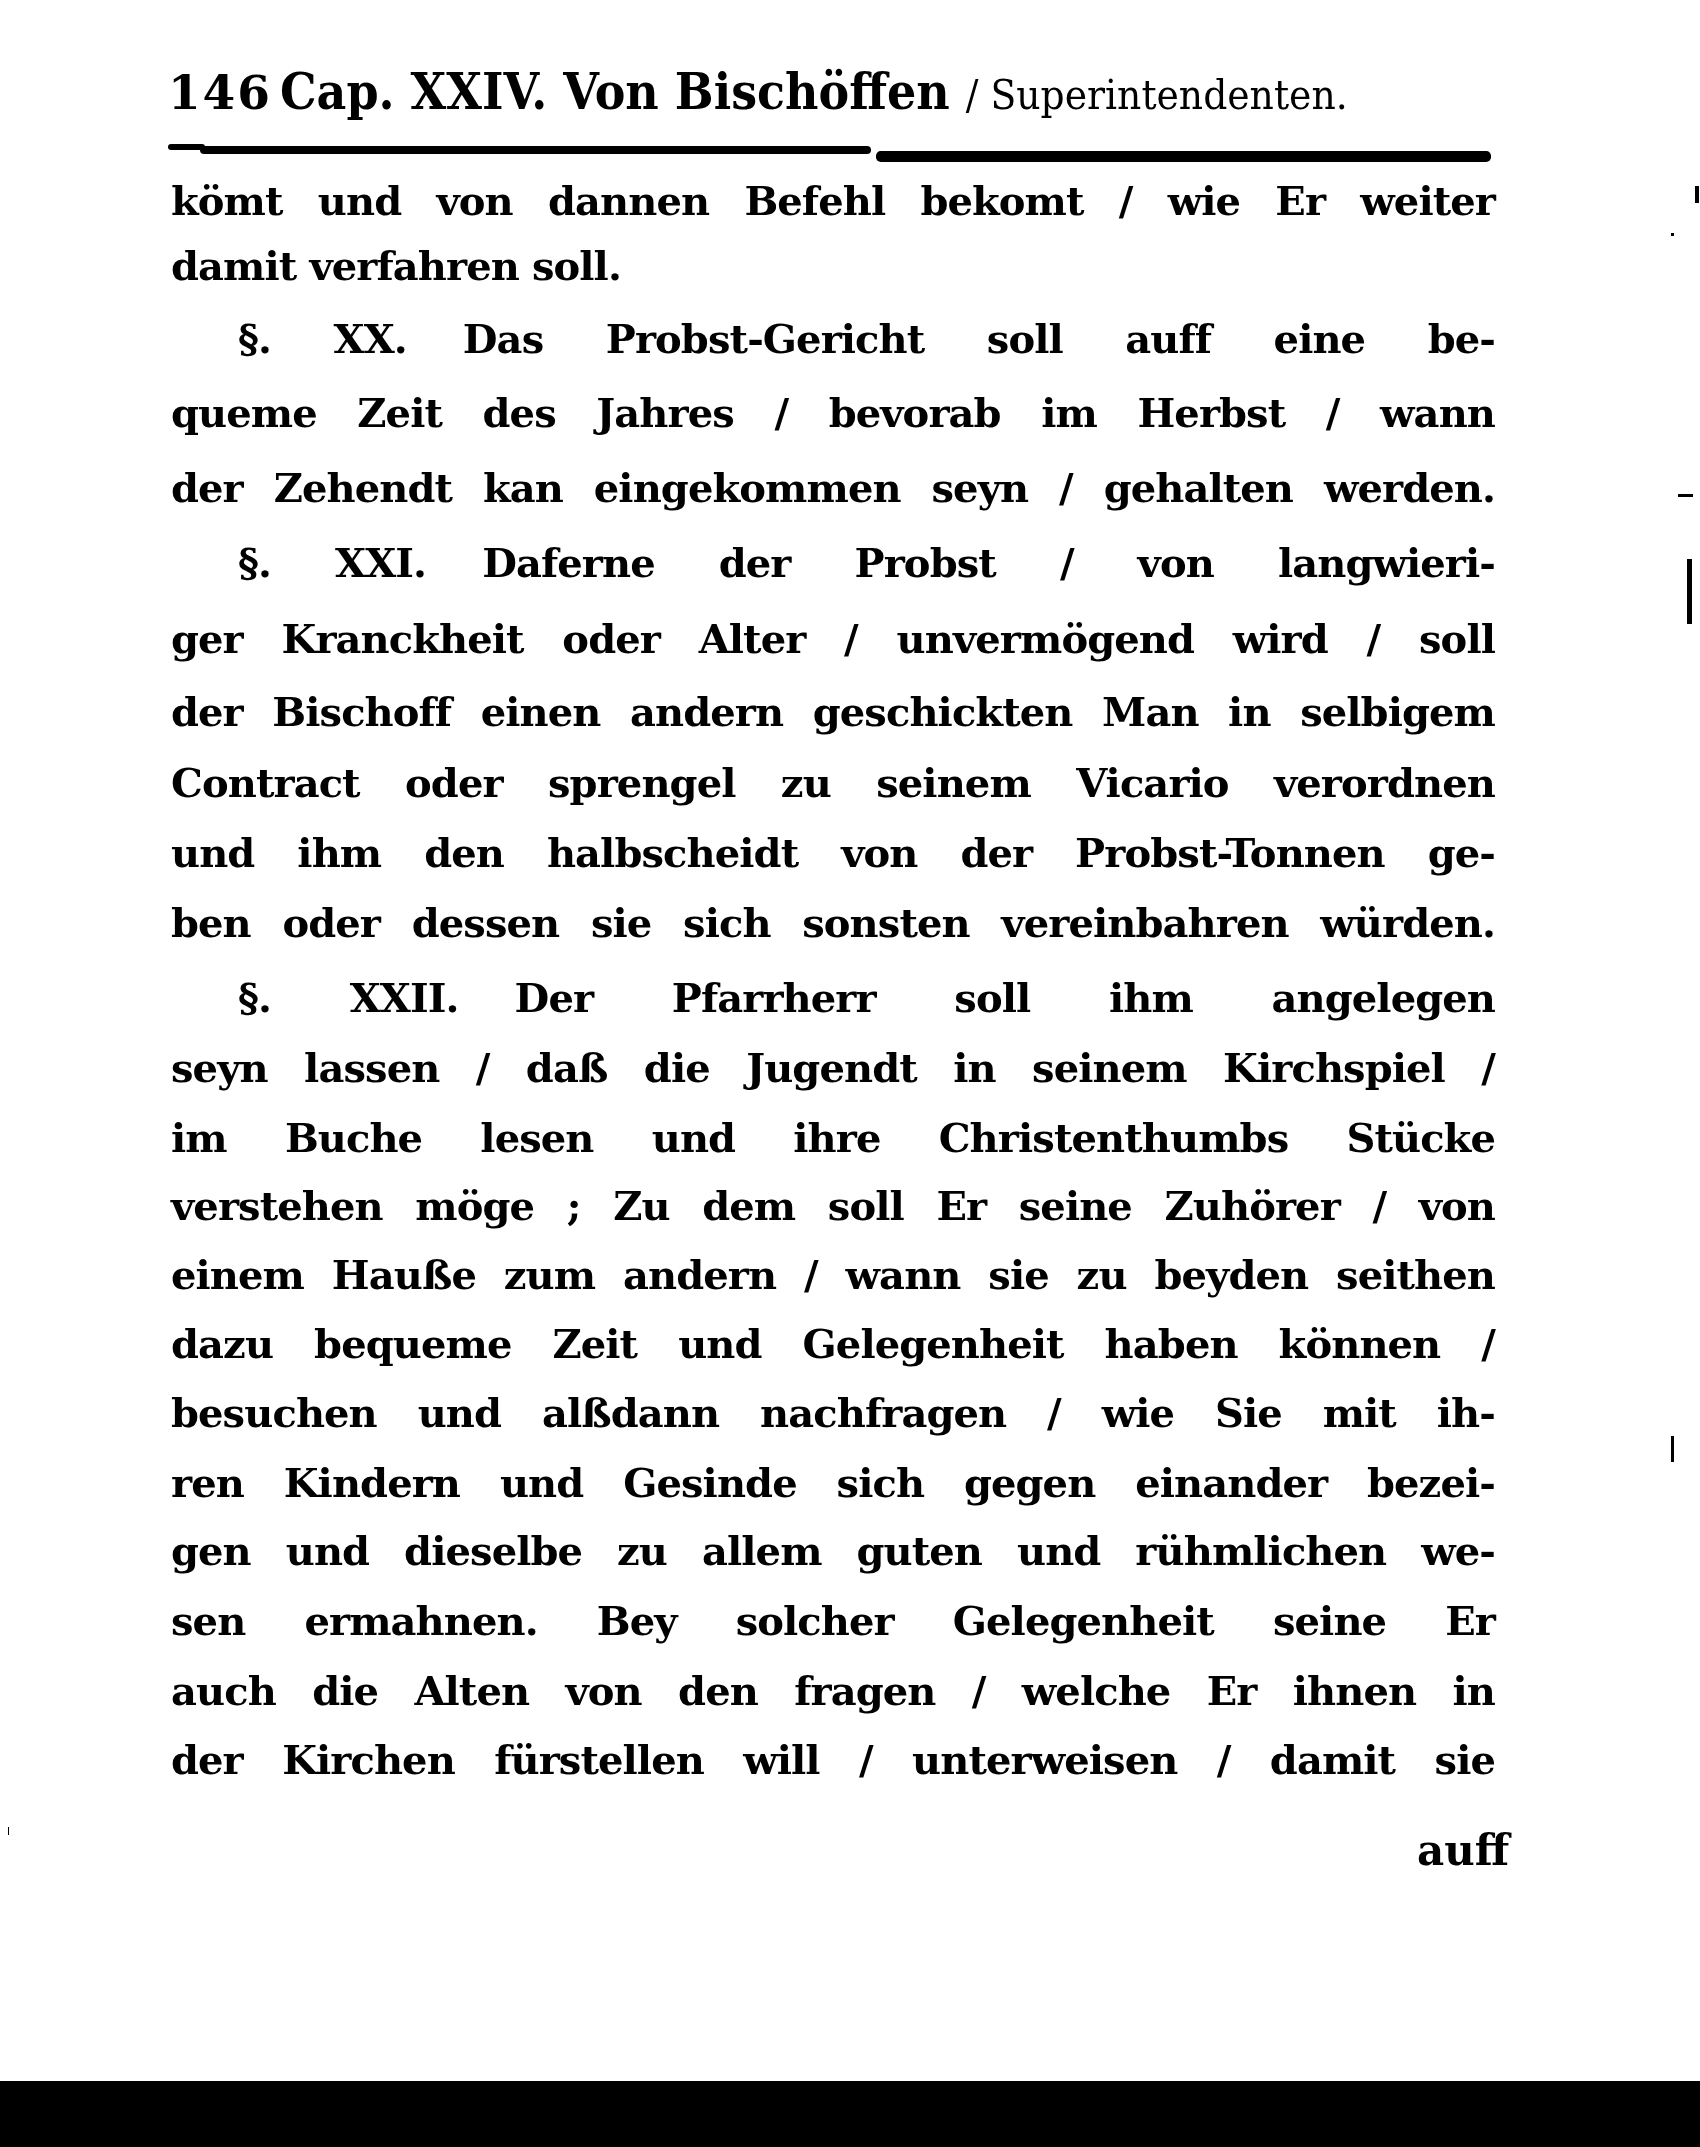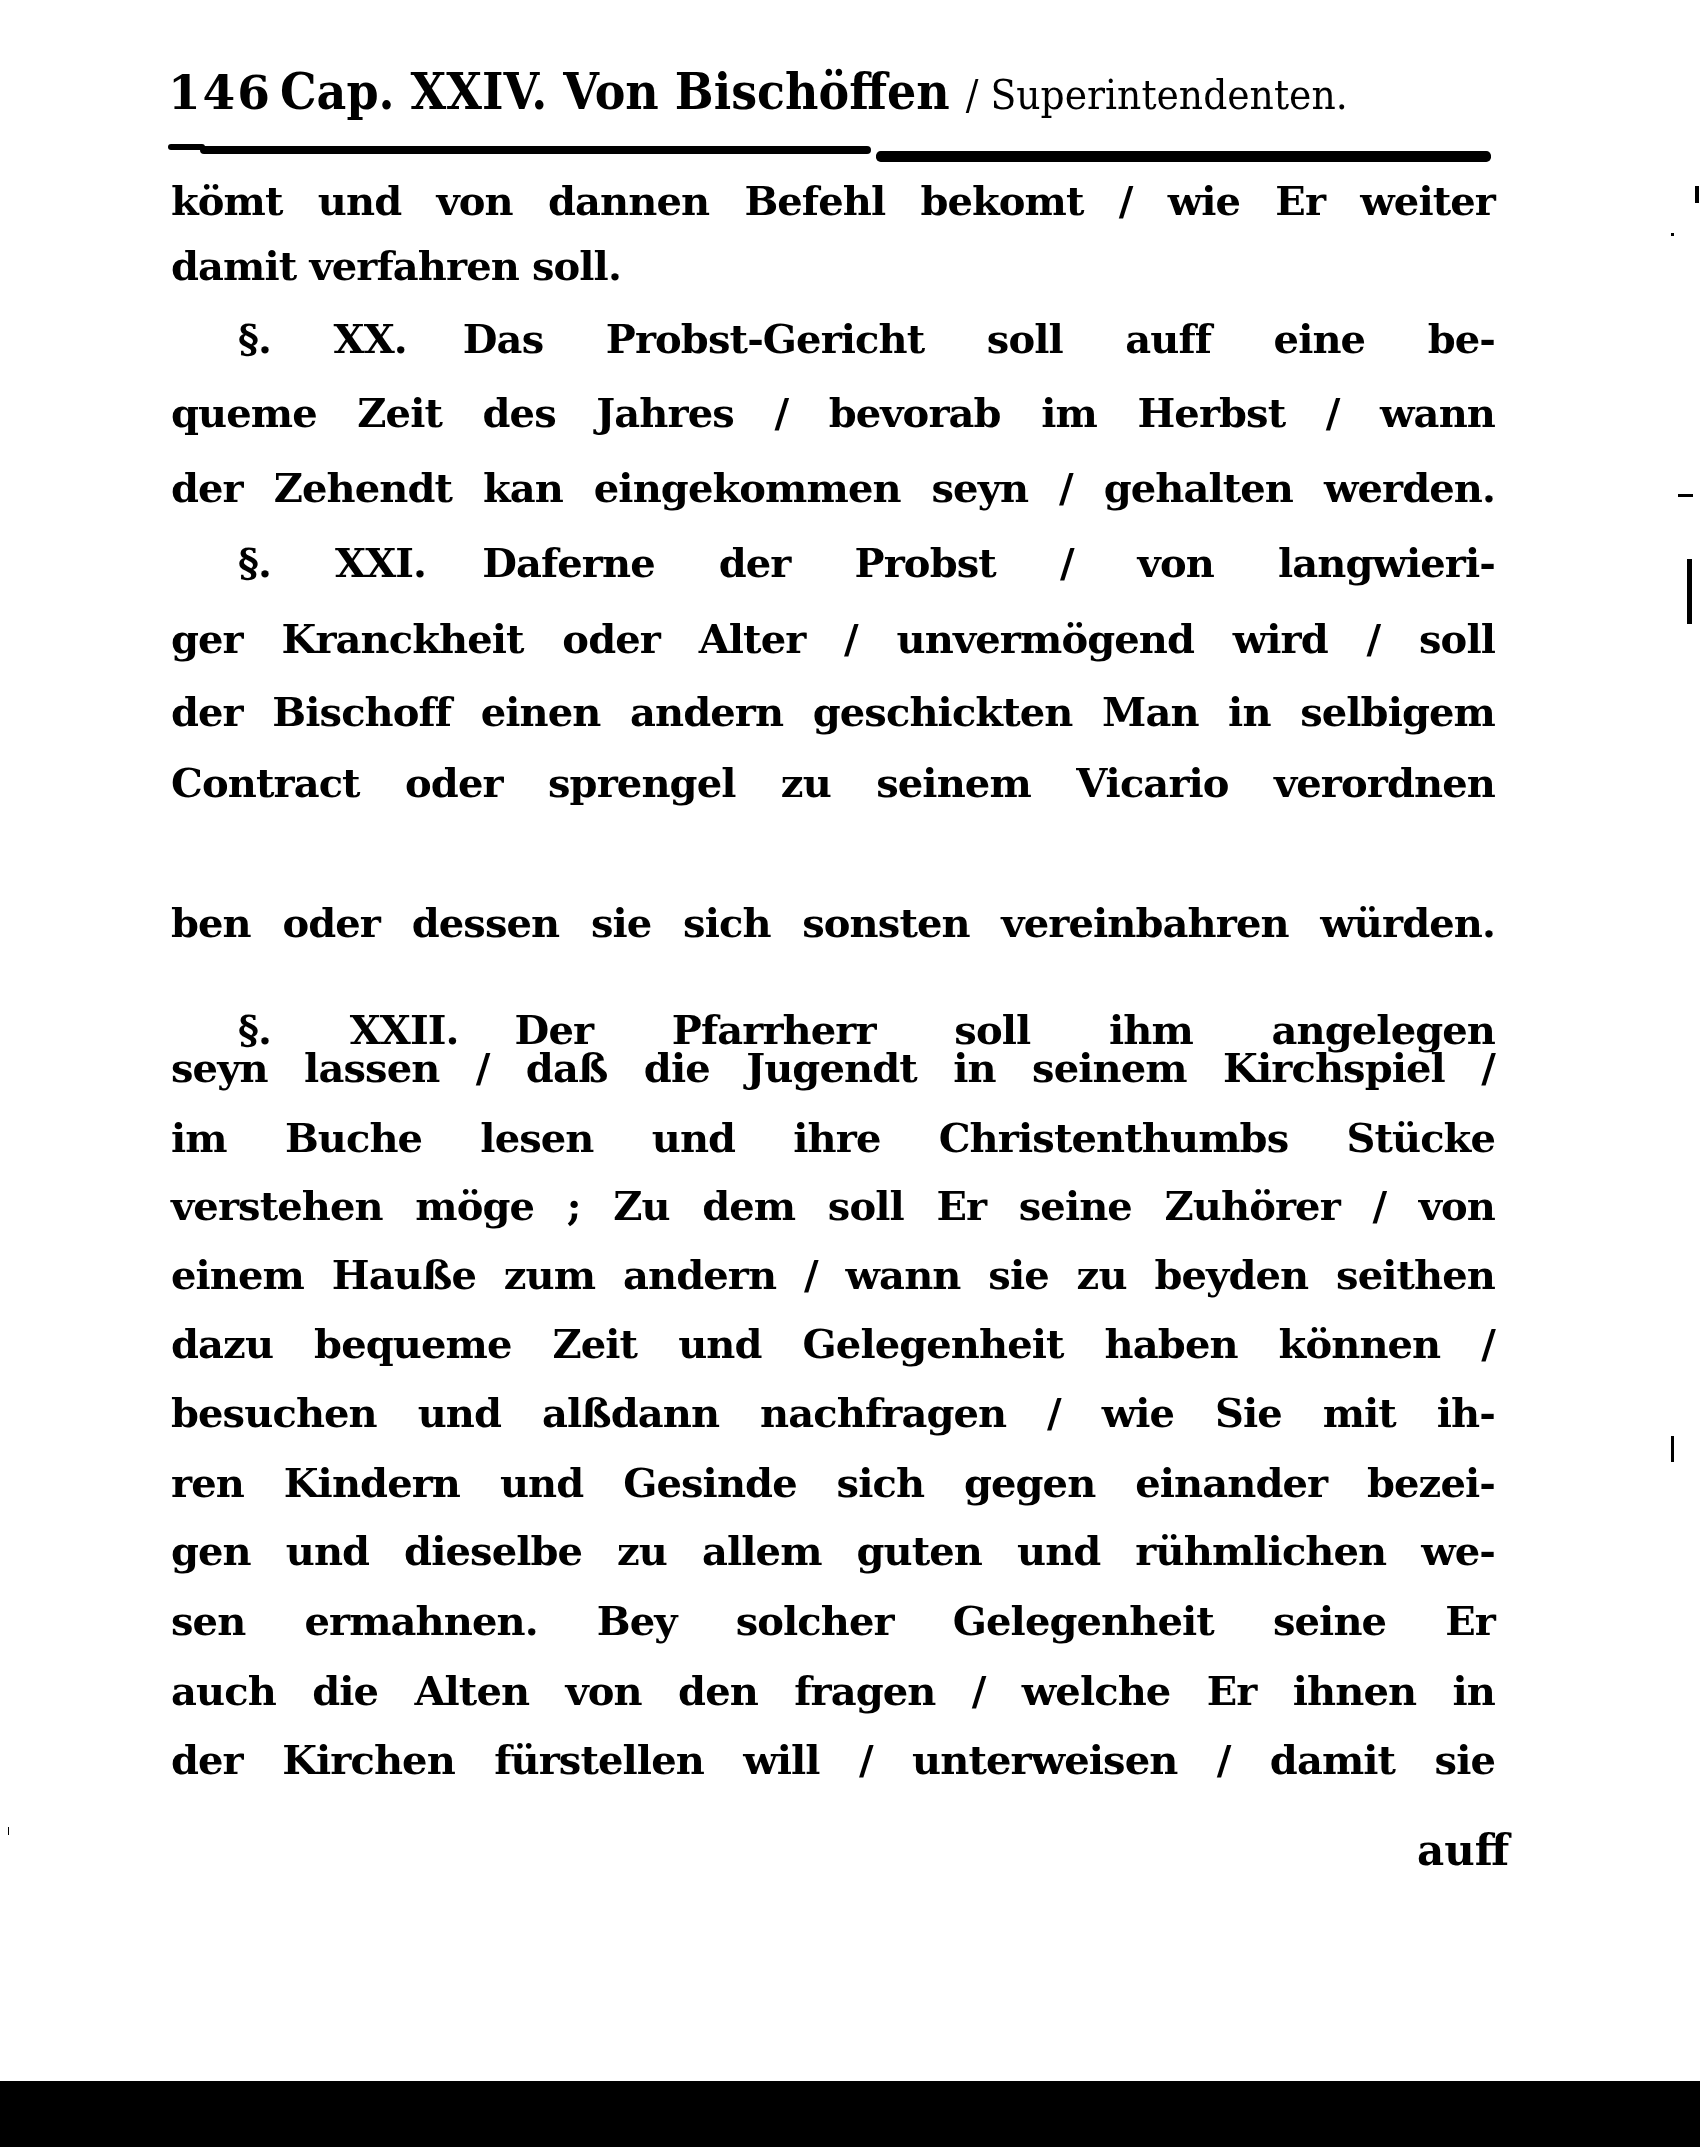--- a/index.html
+++ b/index.html
@@ -63,23 +63,24 @@
   </div>
   <div class="line" style="top:380px;">queme Zeit des Jahres / bevorab im Herbst / wann</div>
   <div class="line" style="top:455px;">der Zehendt kan eingekommen seyn / gehalten werden.</div>
 
   <div class="line indent" style="top:530px;">
     <span class="section-mark">§. XXI.</span><span>Daferne der Probst / von langwieri-</span>
   </div>
   <div class="line" style="top:606px;">ger Kranckheit oder Alter / unvermögend wird / soll</div>
   <div class="line" style="top:679px;">der Bischoff einen andern geschickten Man in selbigem</div>
   <div class="line" style="top:750px;">Contract oder sprengel zu seinem Vicario verordnen</div>
+  <div class="line" style="top:820px;">und ihm den halbscheidt von der Probst-Tonnen ge-</div>
   <div class="line" style="top:890px;">ben oder dessen sie sich sonsten vereinbahren würden.</div>
 
-  <div class="line indent" style="top:965px;margin-top:32px;">
+  <div class="line indent" style="top:965px;">
     <span class="section-mark">§. XXII.</span><span>Der Pfarrherr soll ihm angelegen</span>
   </div>
   <div class="line" style="top:1035px;">seyn lassen / daß die Jugendt in seinem Kirchspiel /</div>
   <div class="line" style="top:1105px;">im Buche lesen und ihre Christenthumbs Stücke</div>
   <div class="line" style="top:1173px;">verstehen möge ; Zu dem soll Er seine Zuhörer / von</div>
   <div class="line" style="top:1311px;">dazu bequeme Zeit und Gelegenheit haben können /</div>
   <div class="line" style="top:1242px;">einem Hauße zum andern / wann sie zu beyden seithen</div>
   <div class="line" style="top:1380px;">besuchen und alßdann nachfragen / wie Sie mit ih-</div>
   <div class="line" style="top:1450px;">ren Kindern und Gesinde sich gegen einander bezei-</div>
   <div class="line" style="top:1518px;">gen und dieselbe zu allem guten und rühmlichen we-</div>

